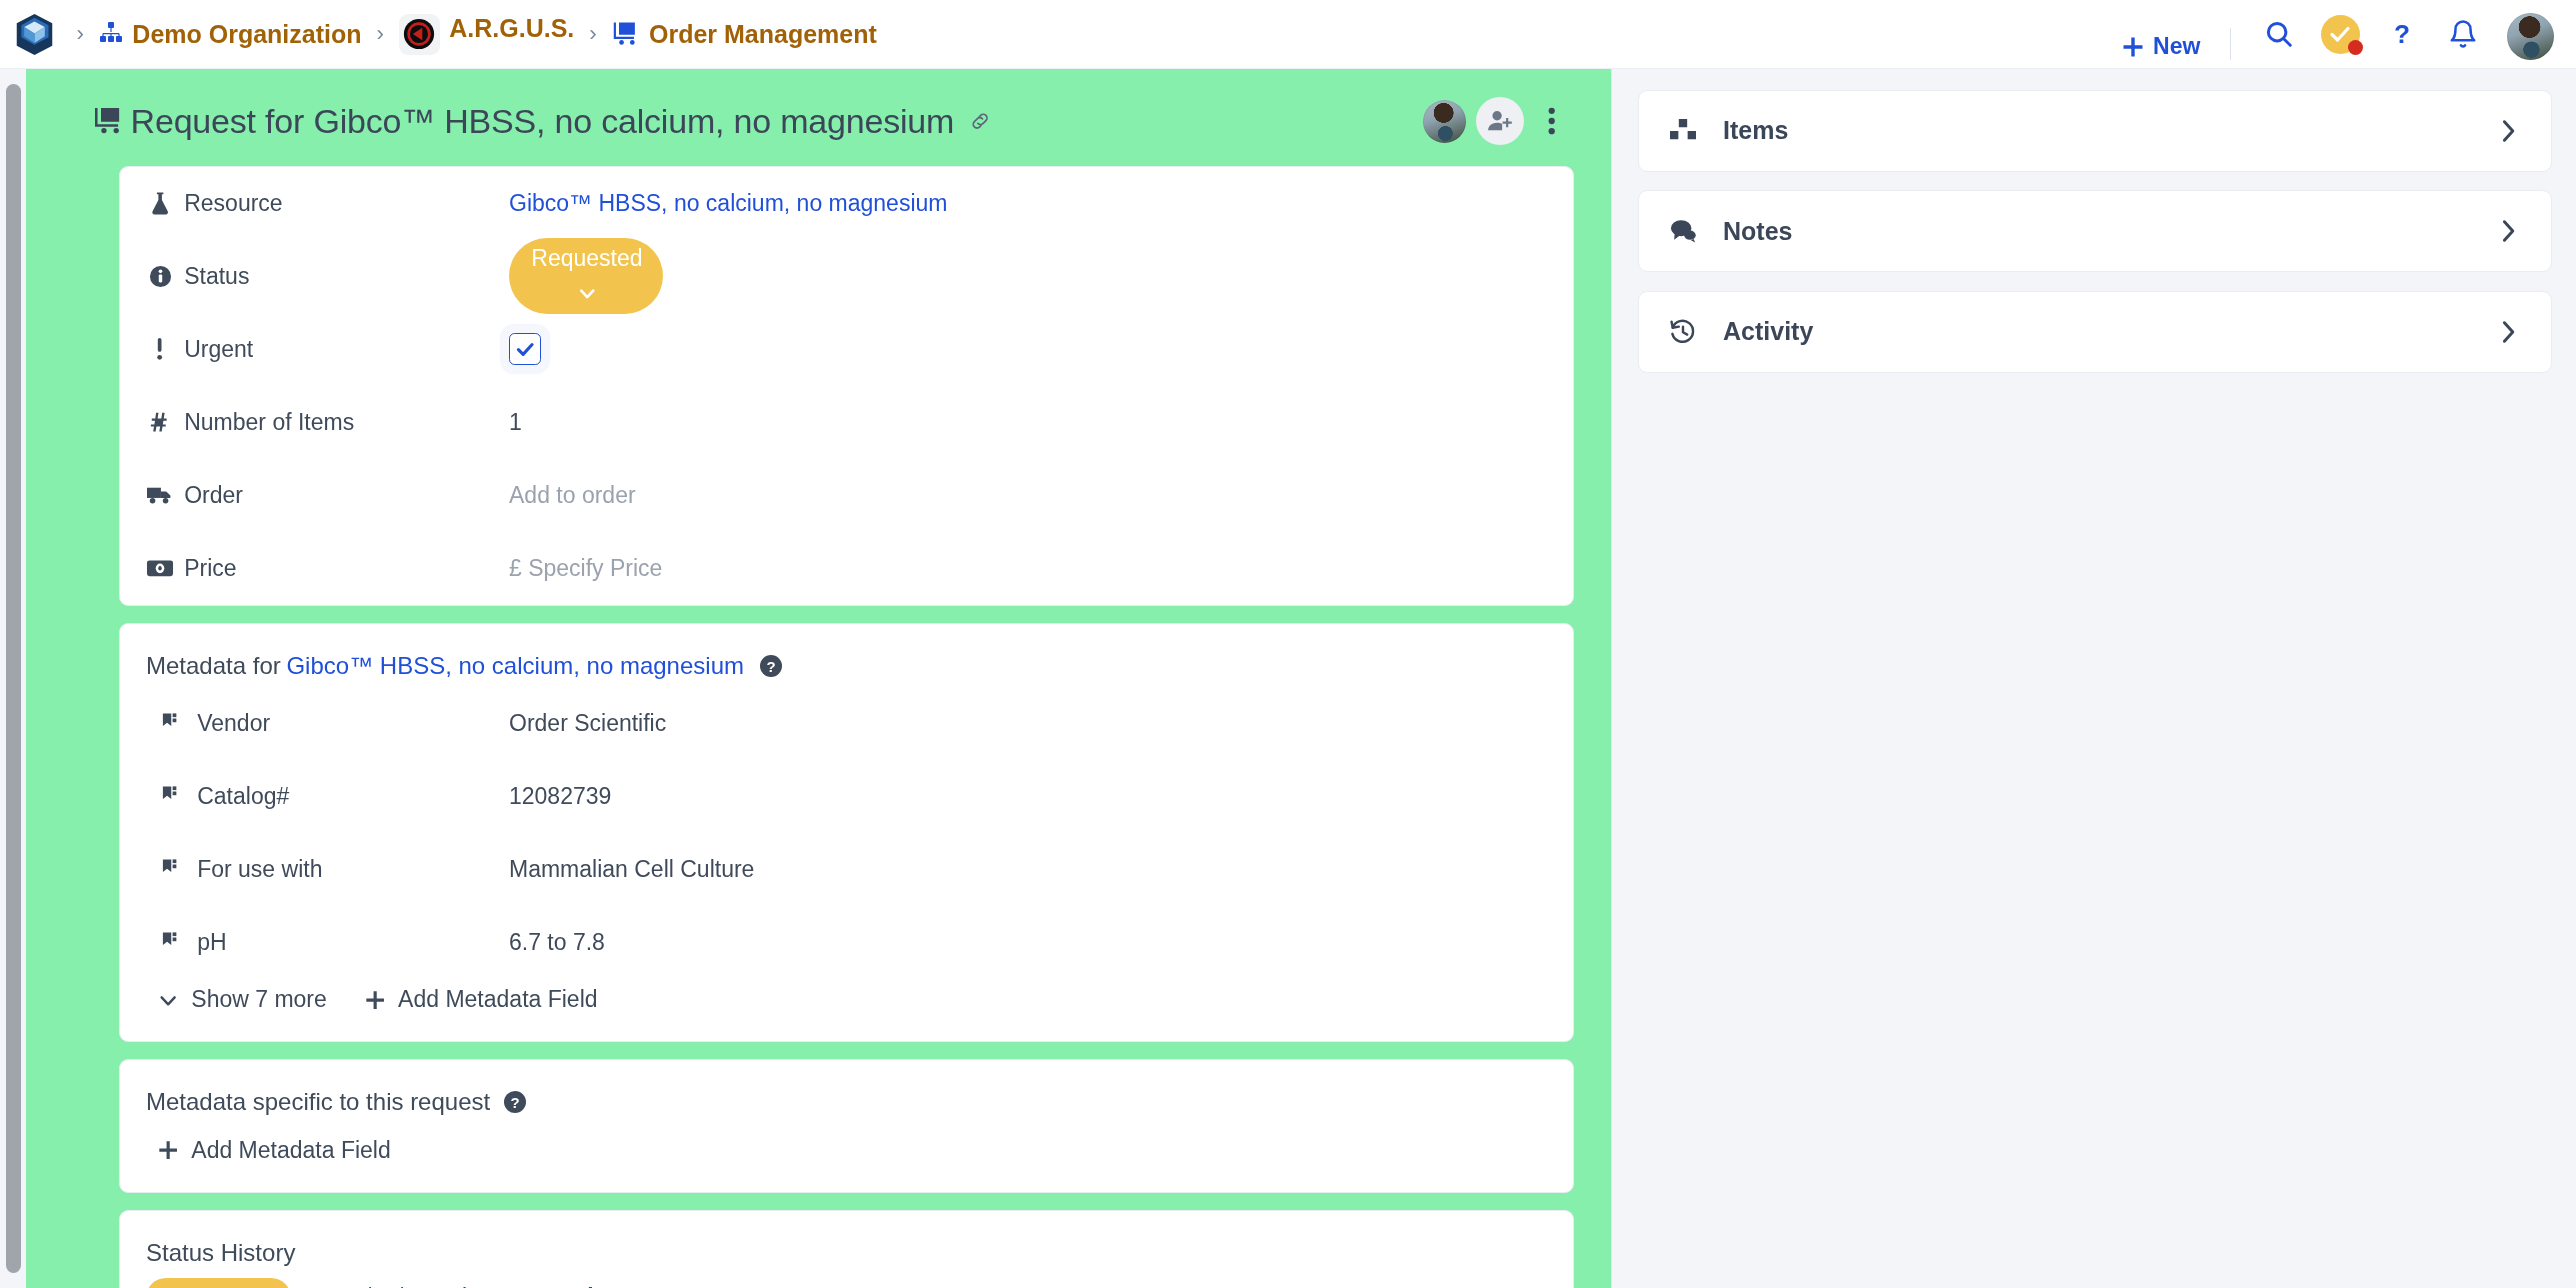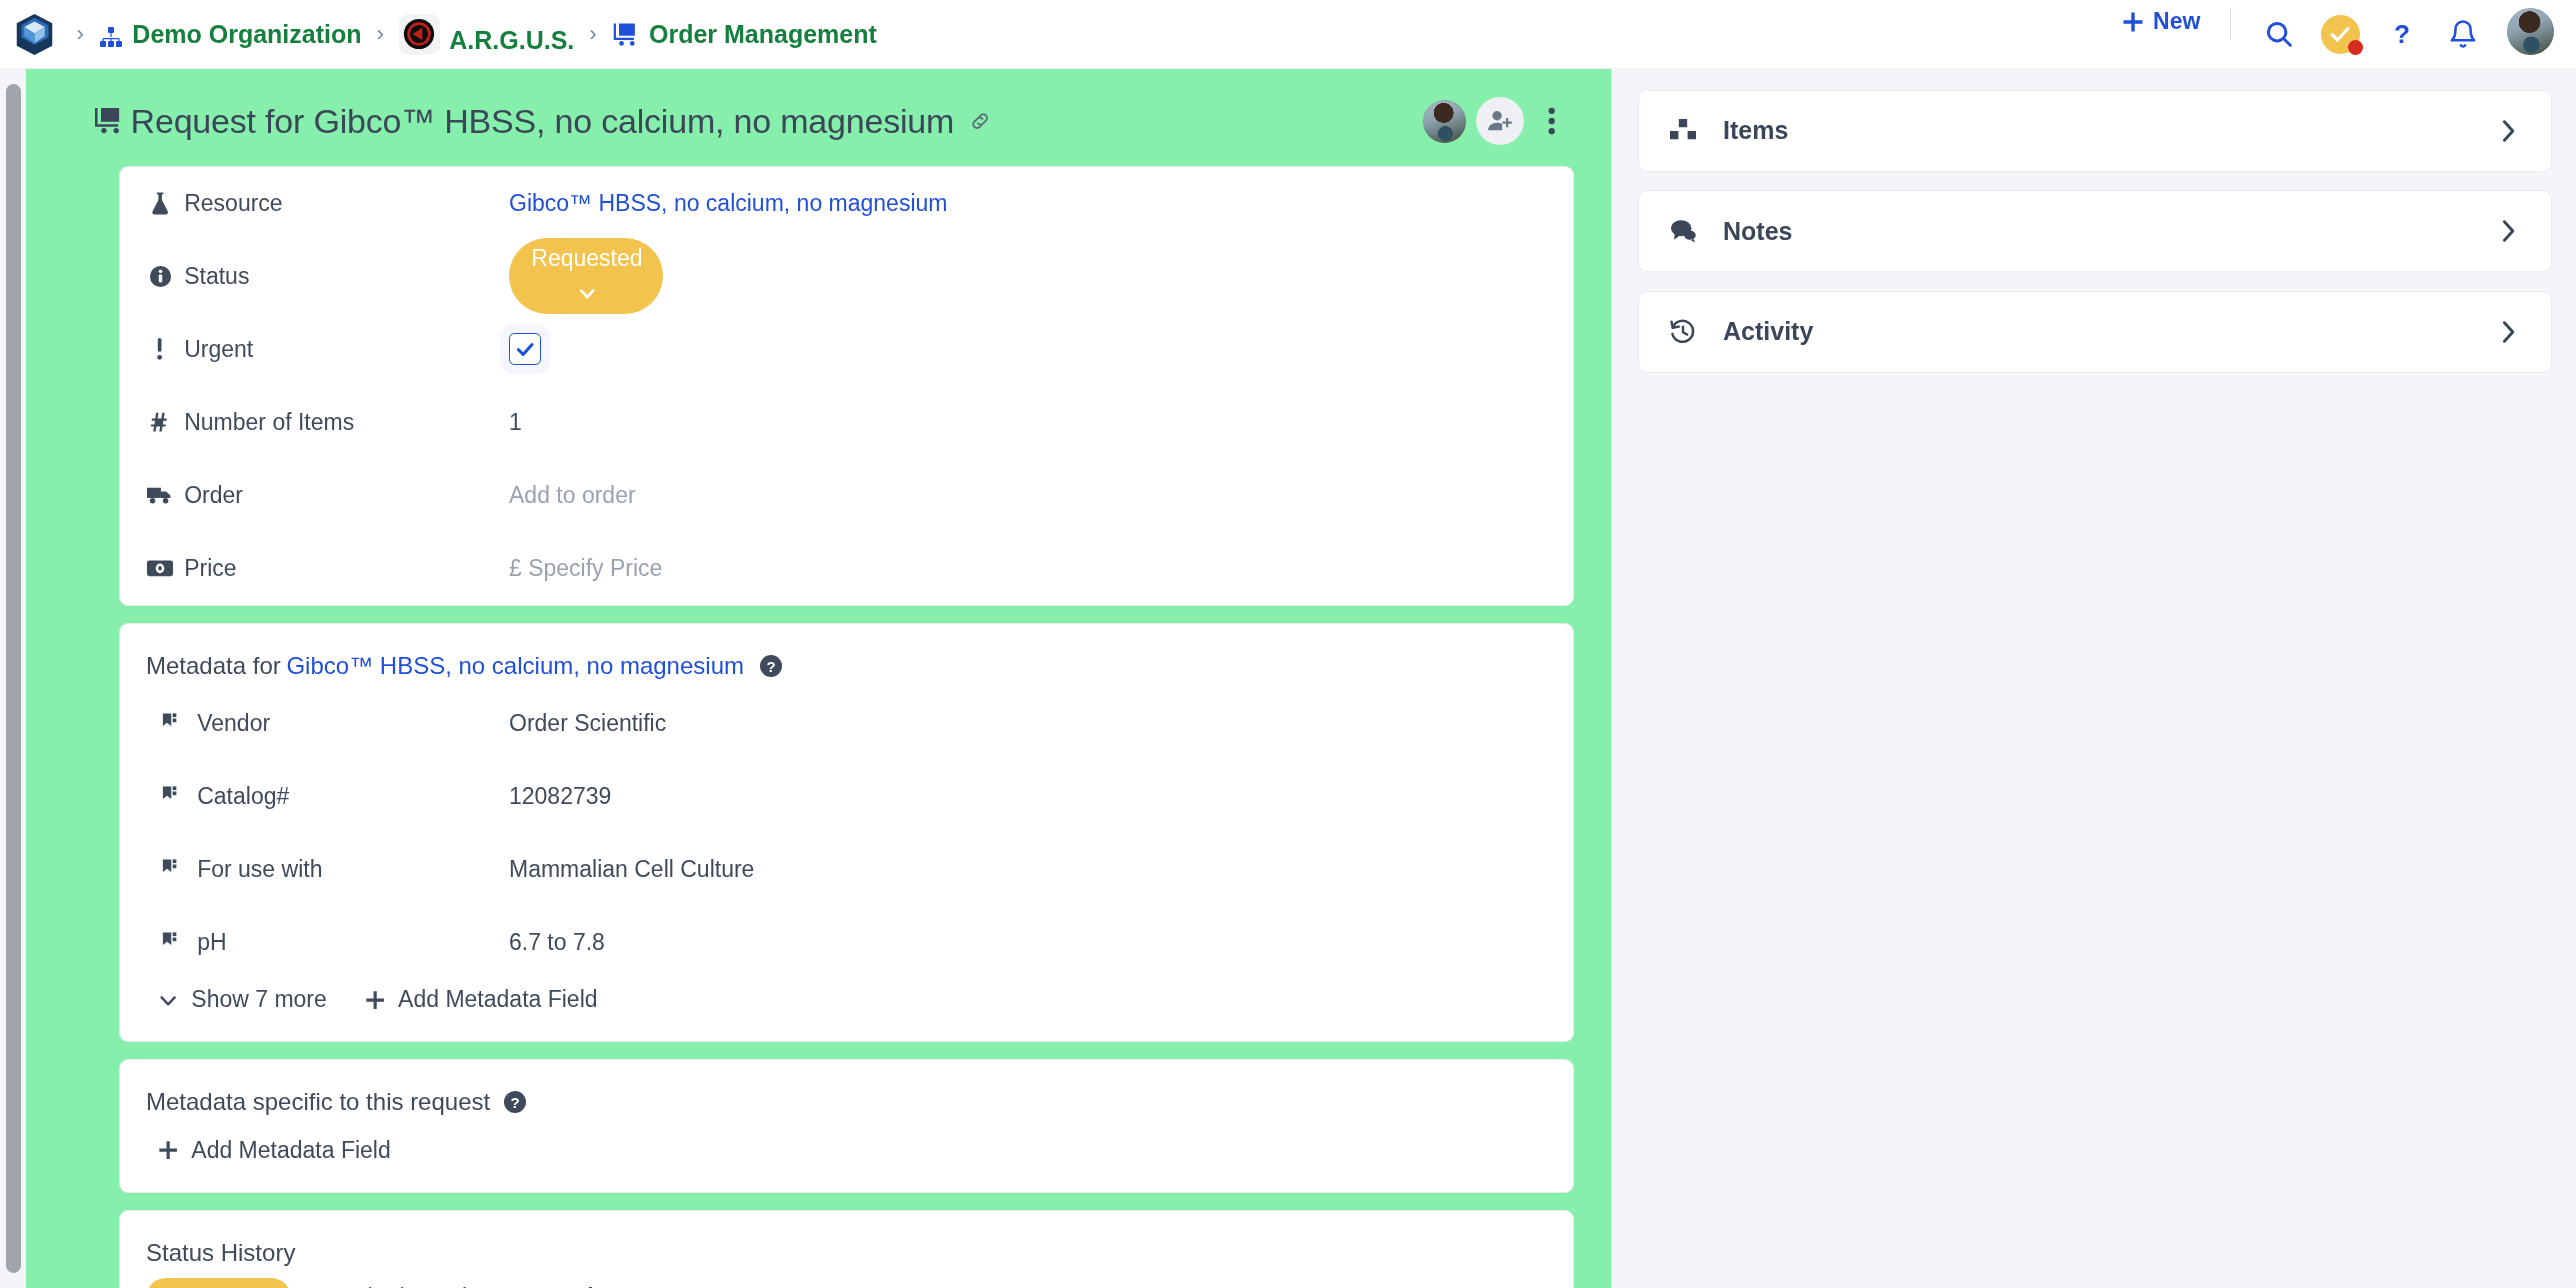--- a/index.html
+++ b/index.html
@@ -20,32 +20,32 @@
     padding: 0 22.3px 0 13px;
     border-bottom: 0.9px solid #eceff3;
   }
   .crumbs { display: flex; align-items: center; gap: 0; flex: 1; min-width: 0; }
   .logo-cube { width: 43px; height: 45px; flex: 0 0 auto; margin-right: 5.6px;}
   .crumb-sep {
     color: #7b879a; font-size: 22.3px; font-weight: 400;
     padding: 0 15px; line-height: 1; user-select: none;
   }
   .crumb {
-    display: flex; align-items: flex-end; gap: 9.3px;
-    color: #15803d; font-size: 25px; font-weight: 700;
+    display: flex; align-items: flex-start; gap: 9.3px;
+    color: #a16207; font-size: 25px; font-weight: 700;
     white-space: nowrap; cursor: pointer;
   }
   .crumb-ico { display: flex; align-items: center; }
   .argus-logo {
     width: 41px; height: 41px; border-radius: 9.3px;
     background: #f2f3f5; display: flex; align-items: center; justify-content: center;
     flex: 0 0 auto;
   }
 
-  .topbar-right { display: flex; align-items: flex-start; gap: 0; flex: 0 0 auto; }
+  .topbar-right { display: flex; align-items: flex-end; gap: 0; flex: 0 0 auto; }
   .new-btn {
     display: flex; align-items: center; gap: 8.4px;
     color: #2050d8; font-size: 23px; font-weight: 700;
     cursor: pointer; padding: 0 13px; white-space: nowrap;
   }
   .tb-div { width: 0.9px; height: 32px; background: #dde2ea; margin: 0 17px; }
   .tb-ico {
     width: 52px; height: 52px; display: flex; align-items: center; justify-content: center;
     cursor: pointer; position: relative; margin: 0 4.7px;
   }

